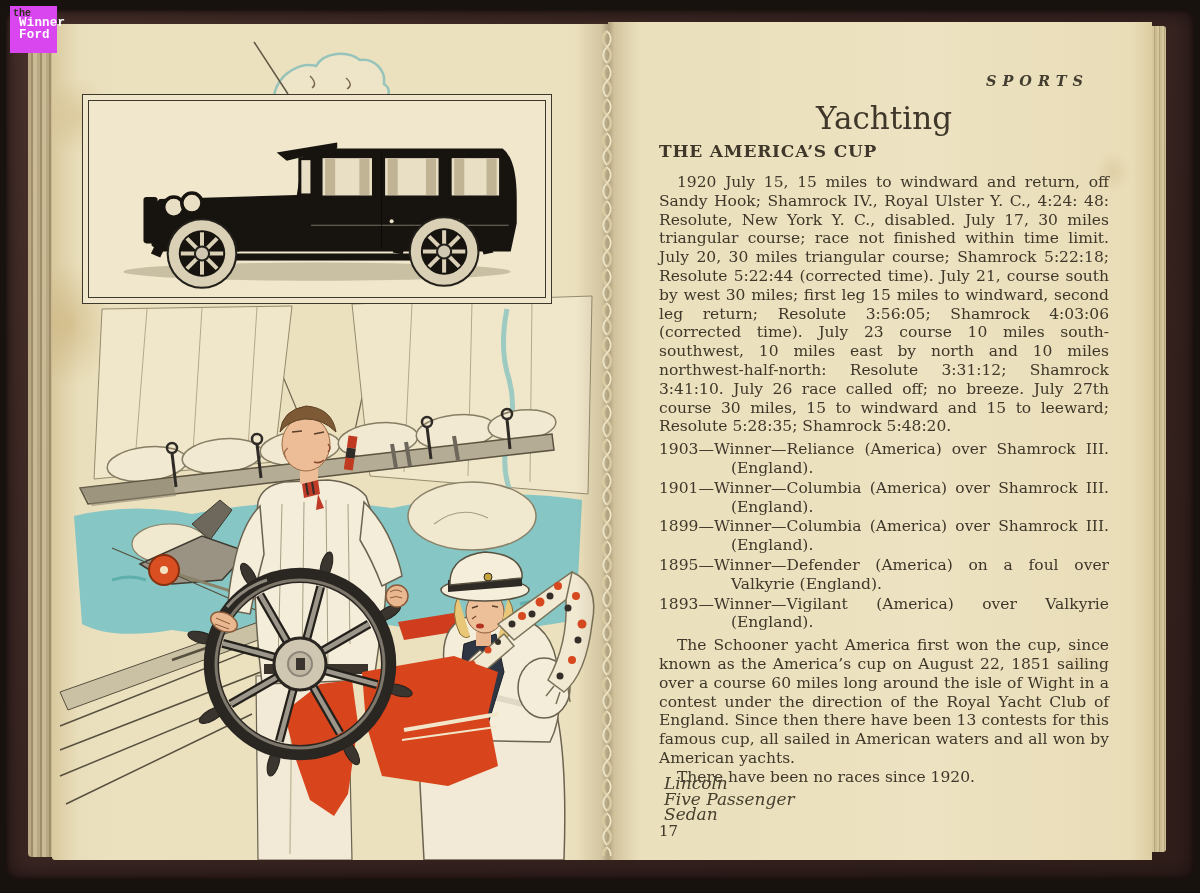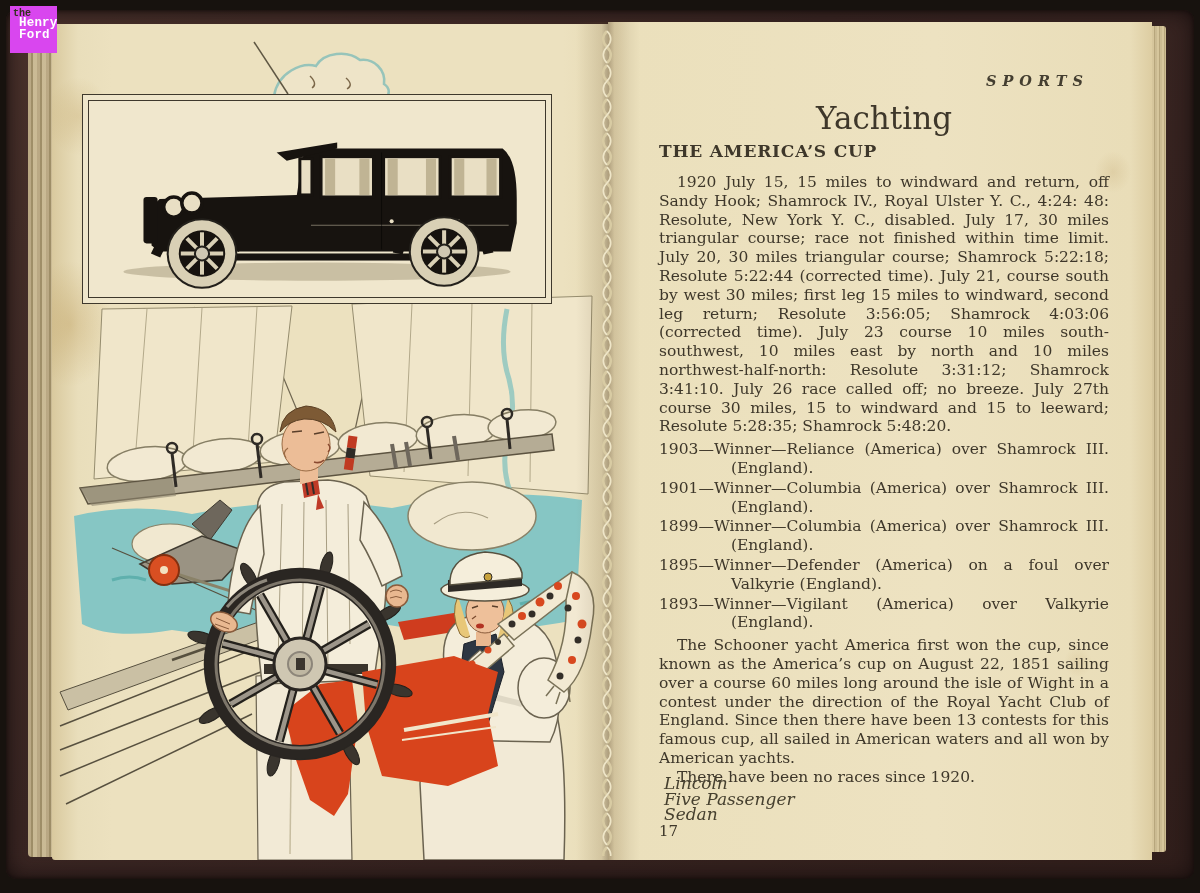--- a/index.html
+++ b/index.html
@@ -410,16 +410,16 @@
       <pattern id="st" width="18" height="34" patternUnits="userSpaceOnUse">
         <path d="M9,1 C4,6 4,12 9,17 C14,22 14,28 9,33" fill="none" stroke="#d8cba3" stroke-width="2.6"></path>
         <path d="M9,1 C14,6 14,12 9,17 C4,22 4,28 9,33" fill="none" stroke="#efe6c8" stroke-width="1.6"></path>
       </pattern>
     </defs>
     <rect width="18" height="826" fill="url(#st)"></rect>
   </svg>
 
   <div class="logo">
     <div class="the">the</div>
-    <div class="big">Henry</div>
+    <div class="big">Winner</div>
     <div class="big">Ford</div>
   </div>
 </div>
 
 </body></html>

